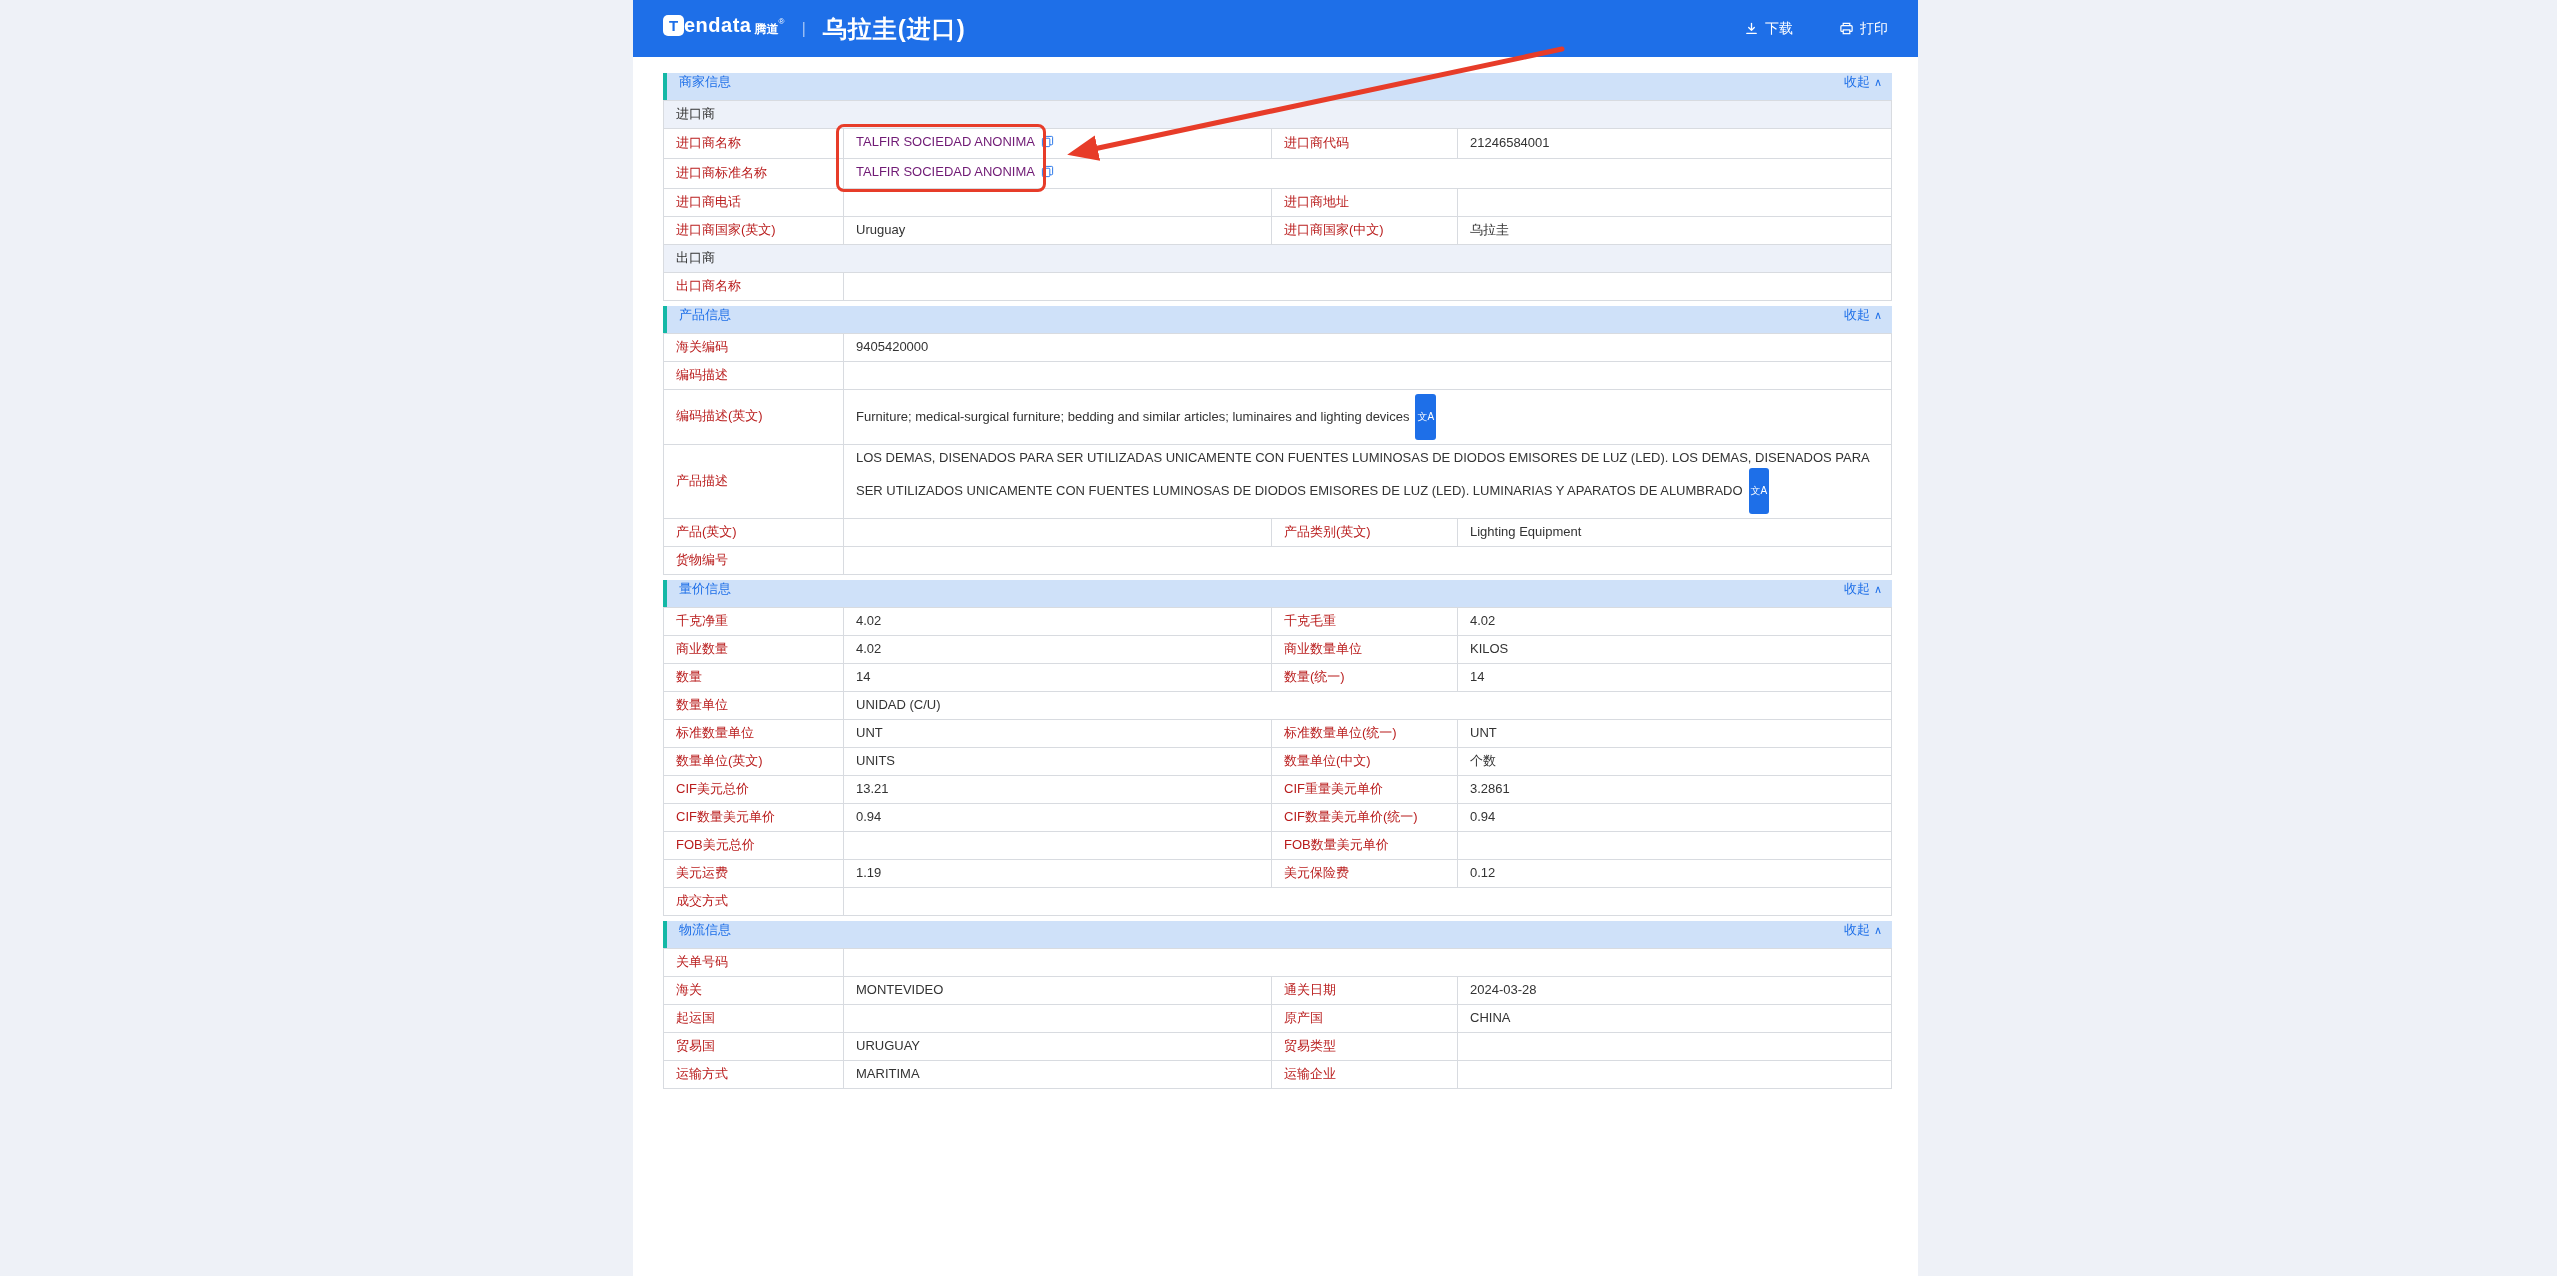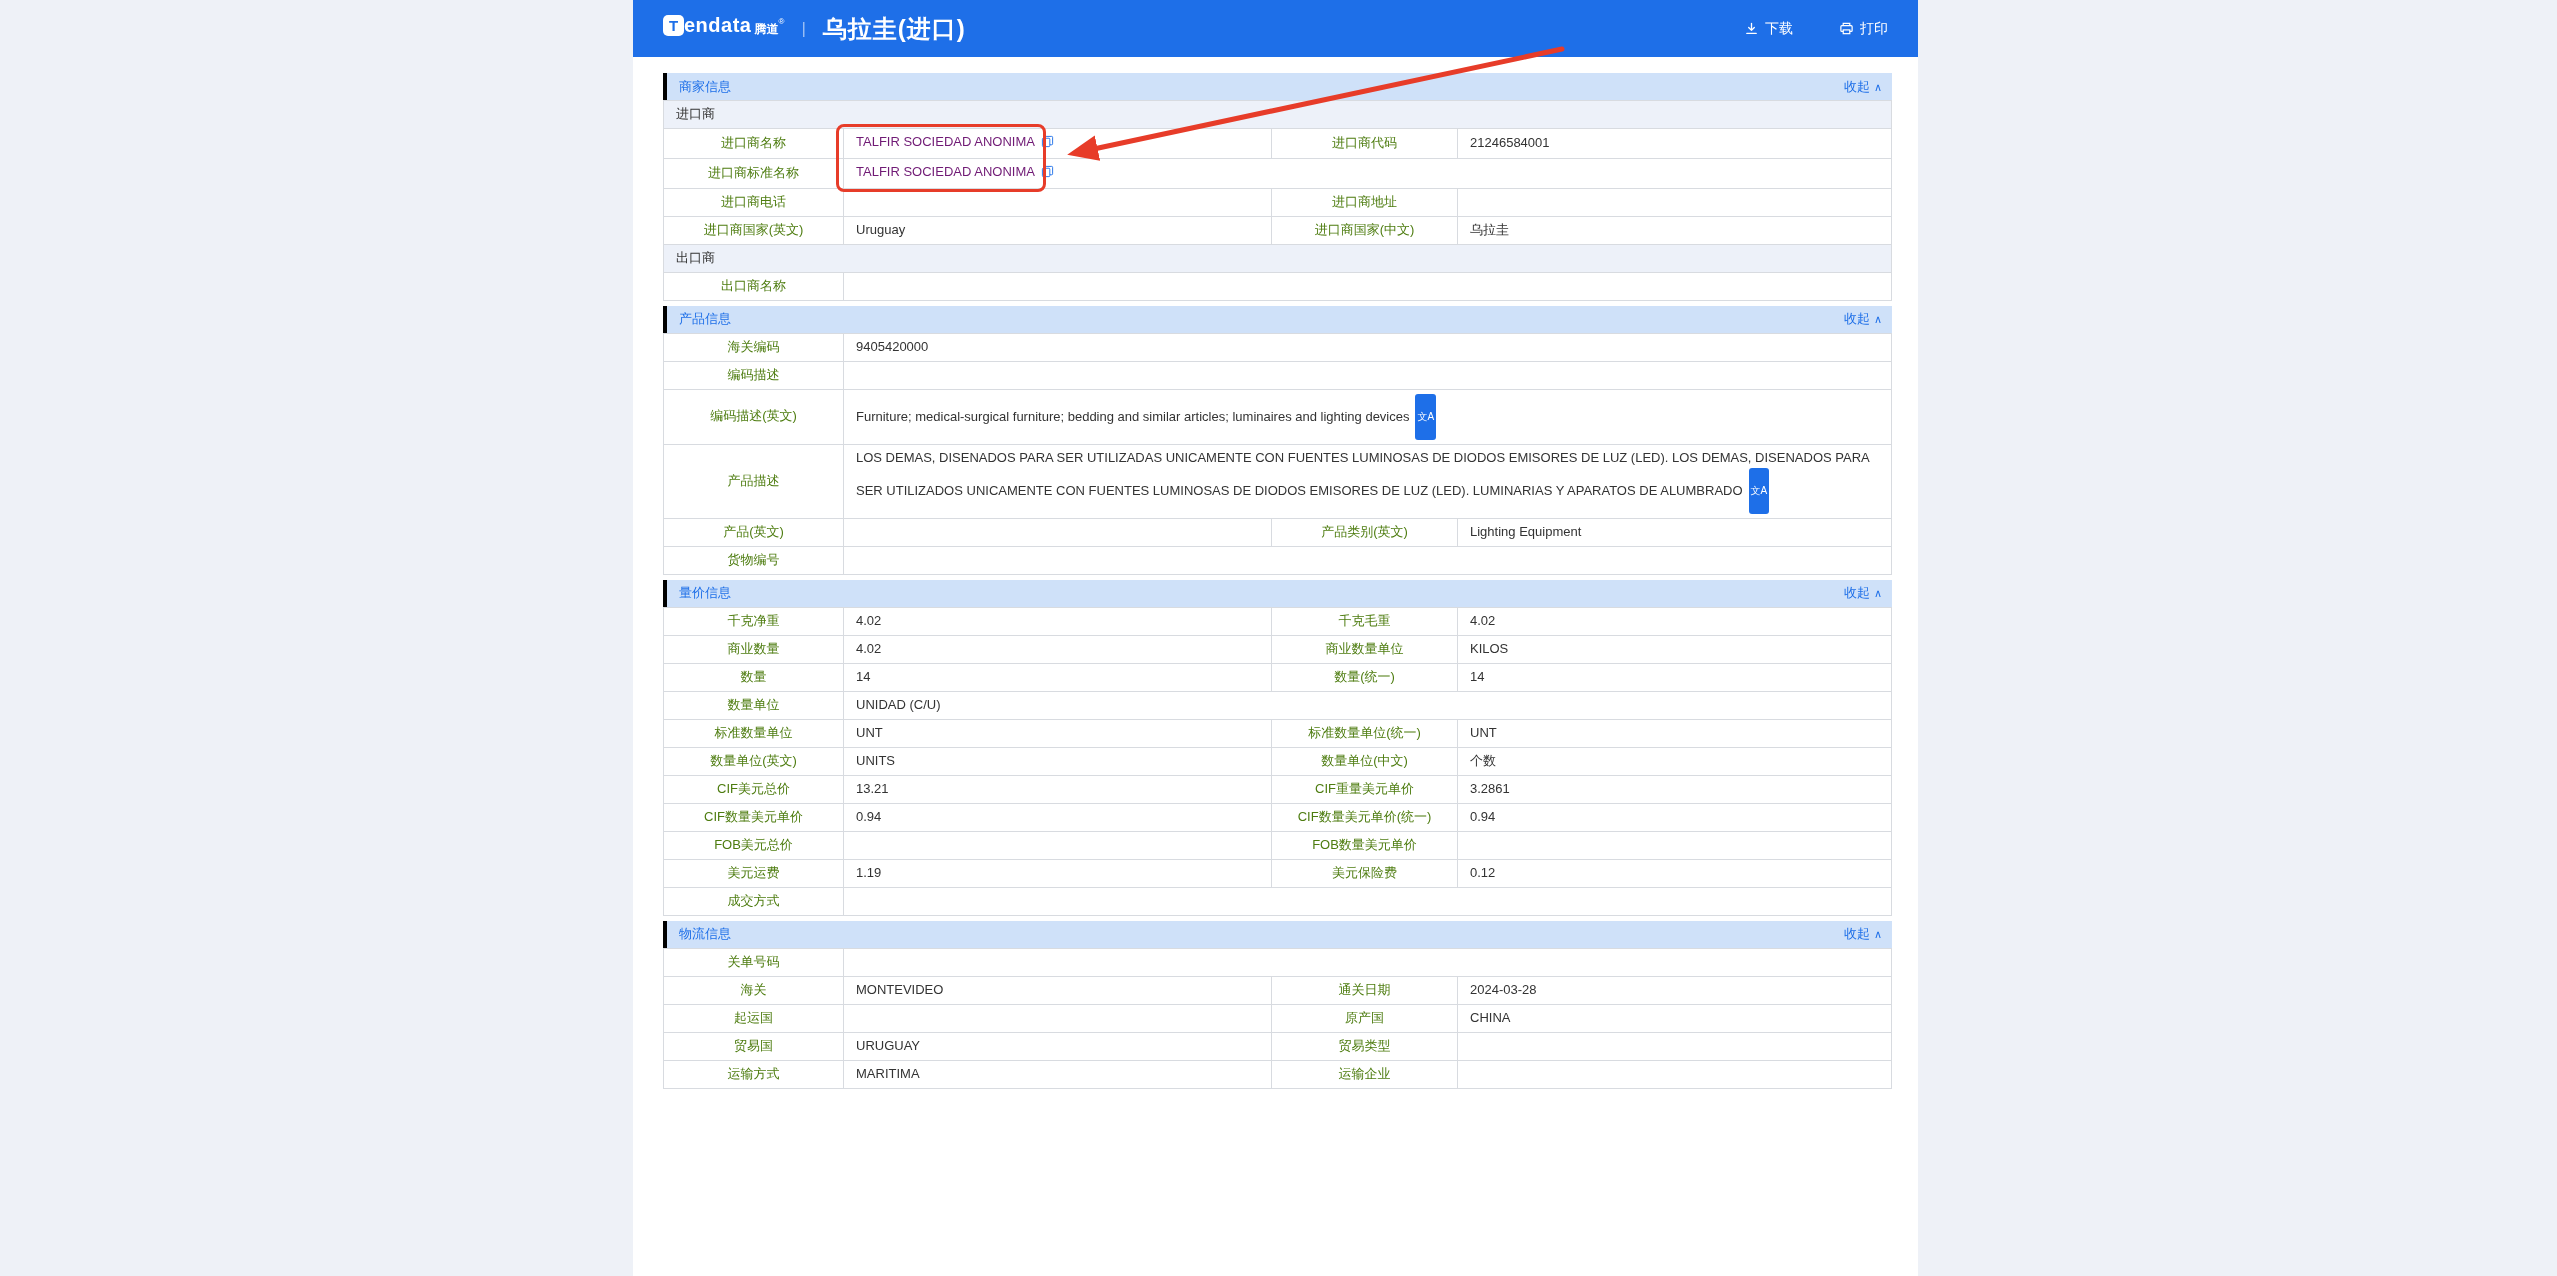--- a/index.html
+++ b/index.html
@@ -33,30 +33,30 @@
   .tb-btn { display: flex; align-items: center; gap: 6px; cursor: pointer; }
   .tb-btn svg { display: block; }
 
   
   .card {
     position: absolute; top: 57px; left: 0; right: 0; bottom: 0;
     background: #fff; padding: 16px 26px 0 30px;
   }
   .sec + .sec { margin-top: 5px; }
   .sec-head {
-    height: 27px; background: #cfe1f9; border-left: 4px solid #000000;
-    display: flex; align-items: center; padding: 0 10px 0 12px;
+    height: 27px; background: #cfe1f9; border-left: 4px solid #14b8a6;
+    display: flex; padding: 0 10px 0 12px;
   }
   .sec-title { color: #1e6fe8; font-size: 13px; }
   .collapse { margin-left: auto; color: #1e6fe8; font-size: 13px; cursor: pointer; }
   .collapse .caret { font-size: 11px; margin-left: 4px; }
 
   table { width: 100%; border-collapse: collapse; table-layout: fixed; font-size: 13px; }
   td { border: 1px solid #d8dbe0; height: 28px; padding: 4px 12px; line-height: 1.45; vertical-align: middle; }
-  td.lab { text-align: center; color: #4d7c0f; }
+  td.lab { text-align: left; color: #b91c1c; }
   td.val { text-align: left; word-wrap: break-word; }
   td.sub { background: #edf1f9; text-align: left; }
   a.cell-link { color: #701a75; text-decoration: none; cursor: pointer; }
   .copy-ic { display: inline-block; margin-left: 6px; vertical-align: -2px; cursor: pointer; }
   .trans-badge {
     display: inline-block; background: #1e6fe8; color: #fff; font-size: 10px;
     border-radius: 3px; padding: 18px 2px; margin-left: 6px; vertical-align: 1px;
     line-height: 1; cursor: pointer;
   }
 

